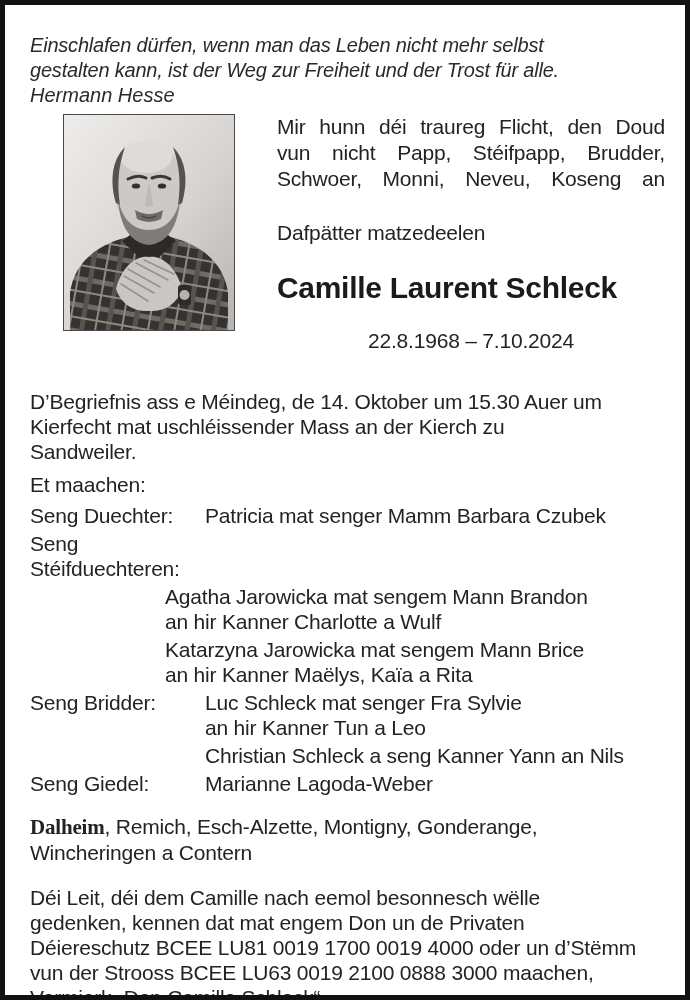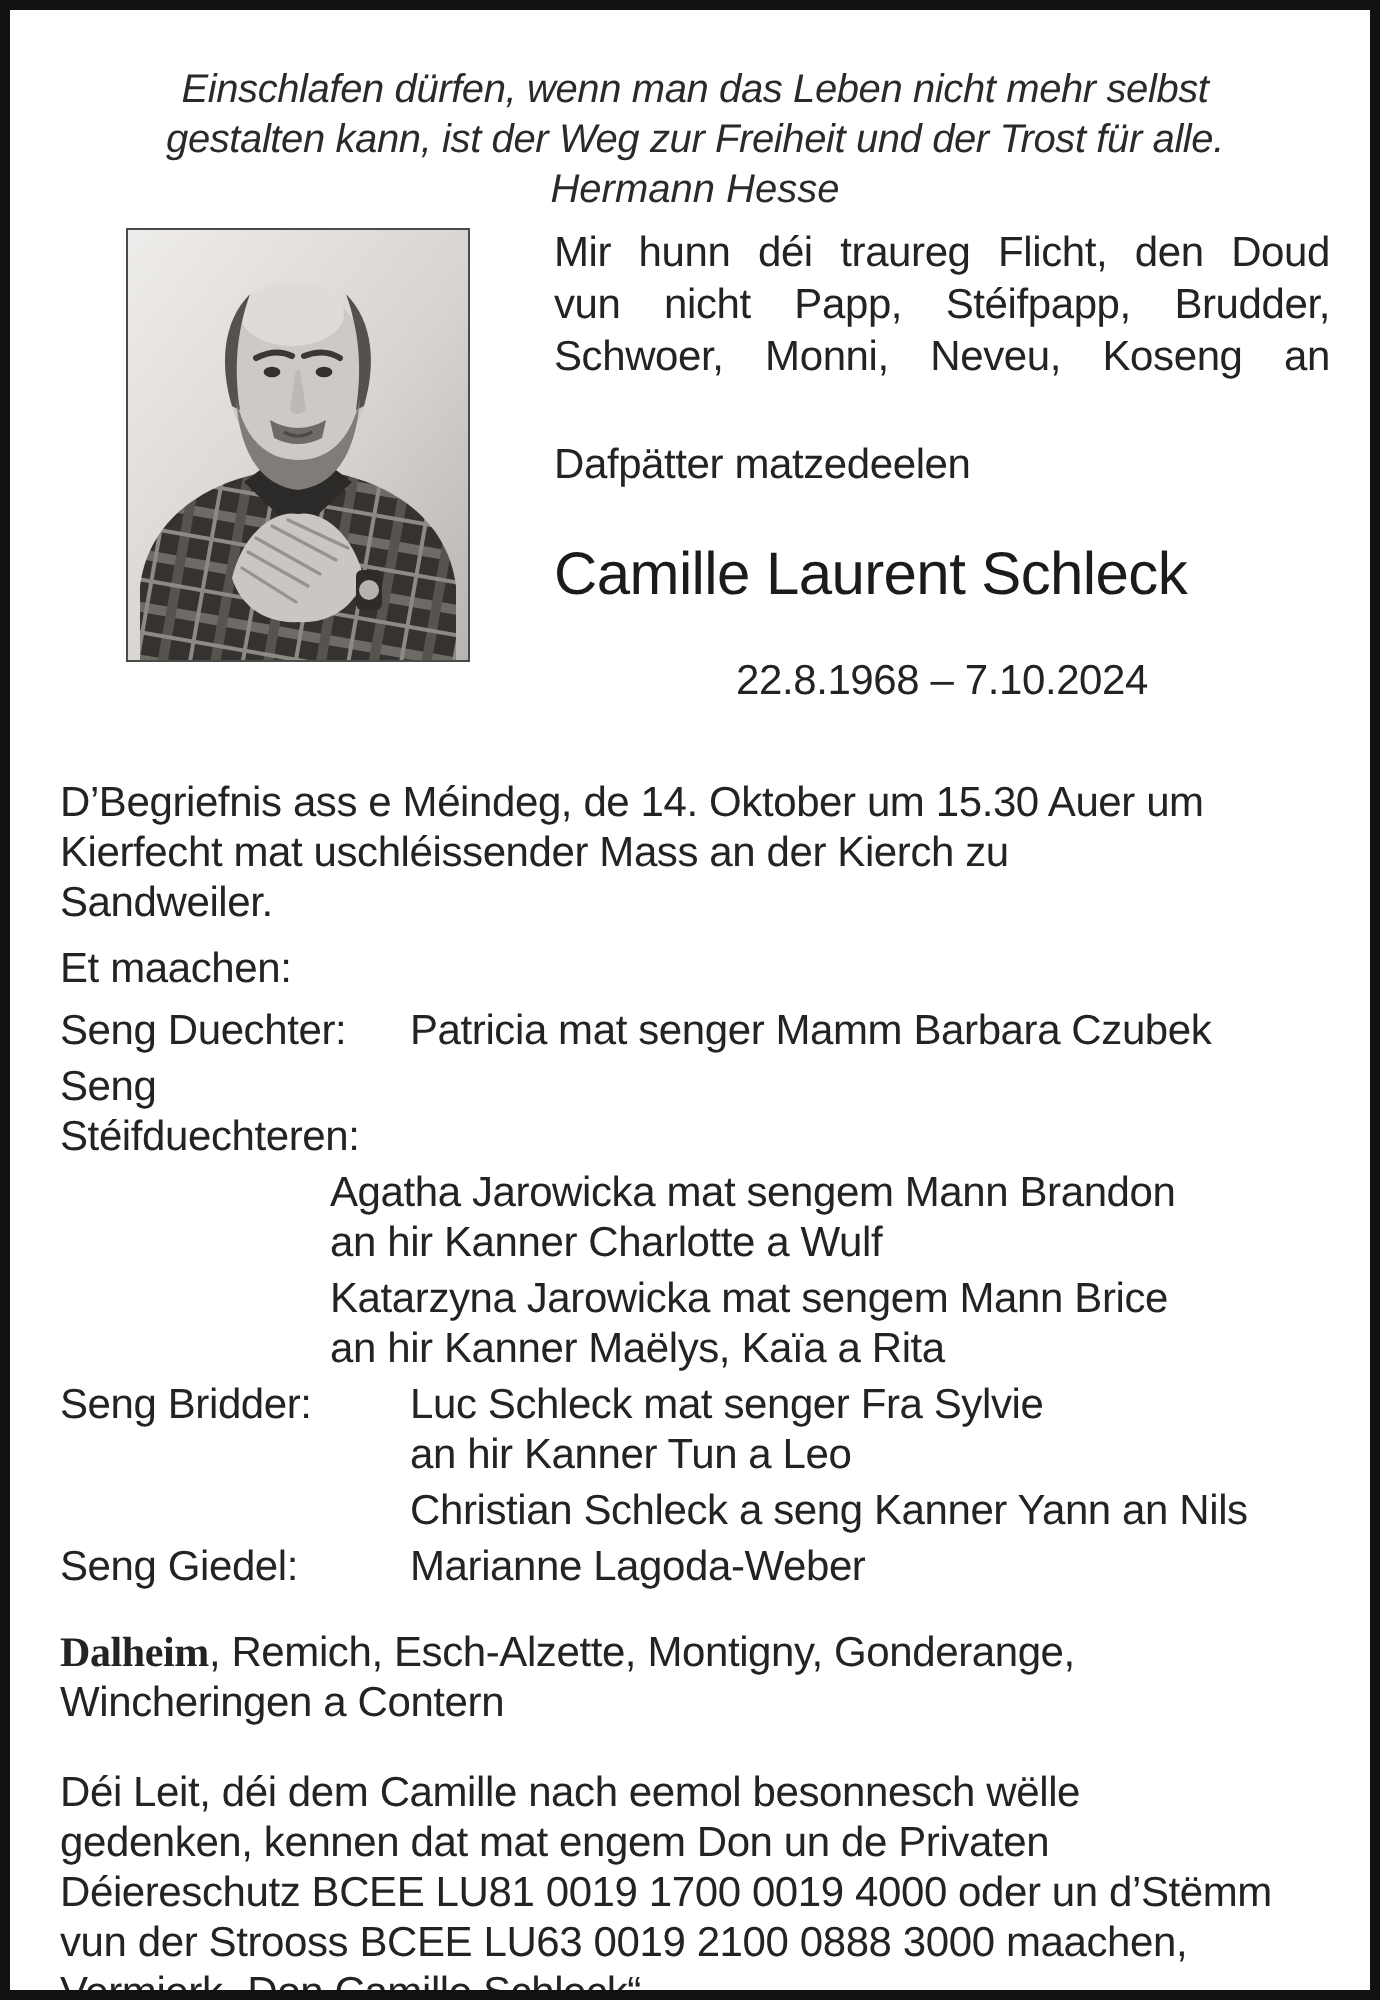--- a/index.html
+++ b/index.html
@@ -8,38 +8,38 @@
     width:690px; height:1000px;
     box-sizing:border-box;
     background:#ffffff;
     border:5px solid #111111;
     padding:28px 20px 0 25px;
     overflow:hidden;
     font-family:"Liberation Sans", sans-serif;
     color:#232323;
   }
   
-  .quote-block { text-align:center; font-style:italic; color:#2a2a2a; }
+  .quote-block { font-style:italic; color:#2a2a2a; }
   .quote-text { font-size:20px; line-height:25px; white-space:pre-line; letter-spacing:-0.2px; }
   .quote-attribution { font-size:20px; line-height:25px; }
   
   .main-row { display:flex; margin-top:6px; }
   .photo-frame {
     width:170px; height:215px; margin-left:33px; flex-shrink:0;
     border:1px solid #4a4a4a; background:#d8d6d4;
   }
   .photo-frame svg { display:block; width:100%; height:100%; }
   .right-col { margin-left:42px; width:393px; }
   .intro-line {
     font-size:21px; line-height:26px; letter-spacing:-0.2px;
     text-align:justify; text-align-last:justify;
   }
   .intro-line.last { text-align:left; text-align-last:left;margin-top:28px; }
   .deceased-name {
-    margin-top:25px; font-size:30px; line-height:34px; font-weight:normal;
+    margin-top:25px; font-size:30px; line-height:34px; font-weight:bold;
     color:#1b1b1b; letter-spacing:-0.3px; white-space:nowrap;
   }
   .deceased-dates { margin-top:24px; text-align:center; font-size:21px; letter-spacing:-0.2px; }
   
   .bt { font-size:21px; line-height:25px; letter-spacing:-0.2px; }
   .funeral-info { margin-top:36px; white-space:pre-line; }
   .mourning-heading { margin-top:8px; }
   .mourners-list { margin-top:6px; }
   .m-row { display:flex; margin-bottom:3px; }
   .m-label { width:175px; flex-shrink:0; }

